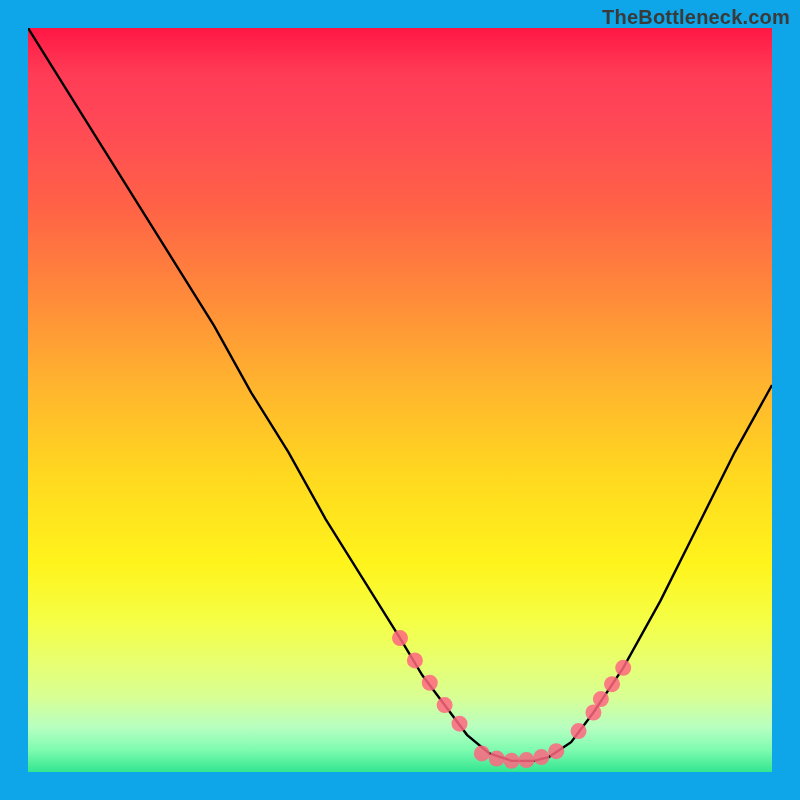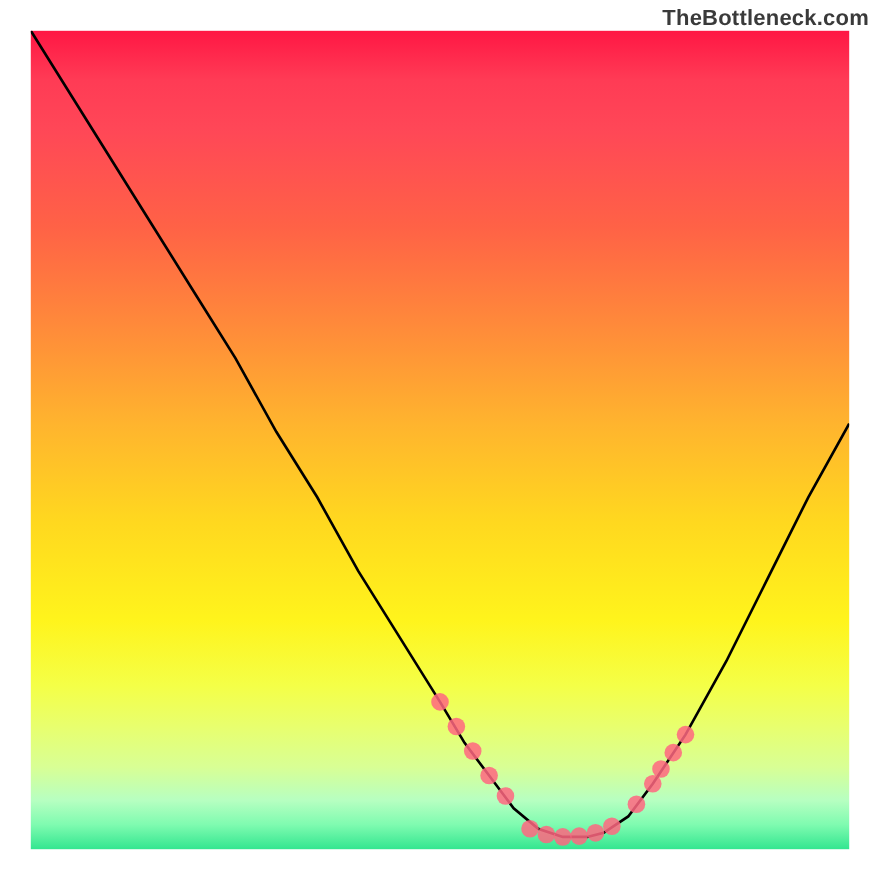--- a/index.html
+++ b/index.html
@@ -8,21 +8,21 @@
     width: 800px;
     height: 800px;
     background: #000;
     overflow: hidden;
     font-family: Arial, Helvetica, sans-serif;
   }
   .frame {
     position: relative;
     width: 800px;
     height: 800px;
-    background: #ffffff;
+    background: #0ea5e9;
     text-decoration: underline;
   }
   .plot-bg {
     position: absolute;
     left: 28px;
     top: 28px;
     width: 744px;
     height: 744px;
     background: linear-gradient(
       to bottom,

